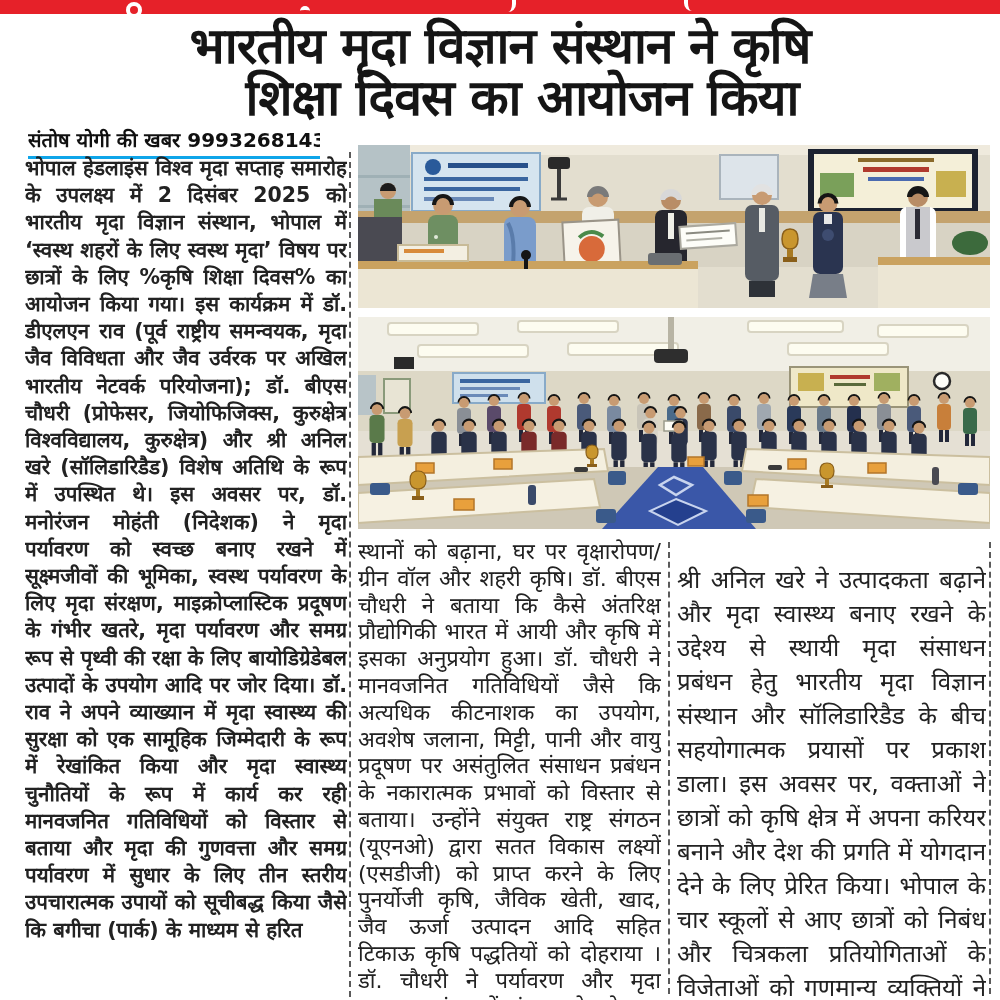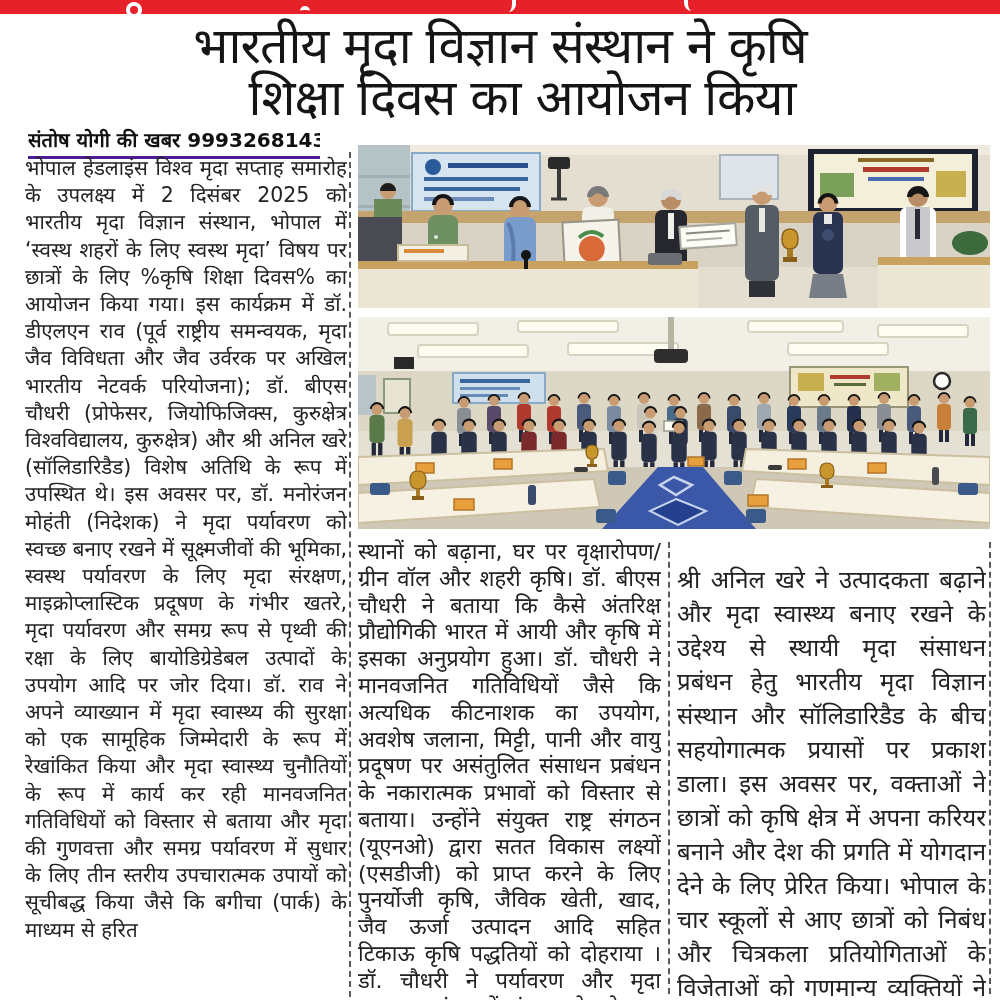--- a/index.html
+++ b/index.html
@@ -21,44 +21,45 @@
   }
   .masthead .mark { position: absolute; background: transparent; }
   .m1 { left: 126px; top: 2px; width: 16px; height: 16px; border: 4px solid #fff; border-radius: 50%; }
   .m2 { left: 508px; top: -2px; width: 8px; height: 14px; border-right: 4px solid #fff; border-radius: 0 0 8px 0; }
   .m3 { left: 684px; top: -2px; width: 9px; height: 13px; border-left: 4px solid #fff; border-radius: 0 0 0 8px; }
   .m4 { left: 300px; top: 6px; width: 10px; height: 10px; border-top: 4px solid #fff; border-radius: 6px; }
 
   .headline {
     position: absolute; left: 0; top: 20px; width: 1000px;
     text-align: center;
-    font-weight: 400;
+    font-weight: 700;
     font-size: 50px;
     line-height: 52px;
     color: #151515;
     letter-spacing: -1px;
   }
 
   .byline {
     position: absolute; left: 28px; top: 126px; width: 292px;
     font-size: 20px; font-weight: 700; color: #101010;
-    border-bottom: 3px solid #4c1d95;
+    border-bottom: 3px solid #0ea5e9;
     padding-bottom: 3px;
     white-space: nowrap; overflow: hidden;
   }
 
   .bodytext {
     color: #222;
     text-align: justify;
     word-break: normal;
   }
   .col1 {
     position: absolute; left: 25px; top: 155px; width: 322px; height: 845px;
     font-size: 20.5px; line-height: 27.2px;
     overflow: hidden;
+    font-weight: bold;
   }
   .col2 {
     position: absolute; left: 358px; top: 539px; width: 303px; height: 461px;
     font-size: 22px; line-height: 26.8px;
     overflow: hidden;
   }
   .col3 {
     position: absolute; left: 677px; top: 539px; width: 309px; height: 461px;
     font-size: 24px; line-height: 34px;
     overflow: hidden;

